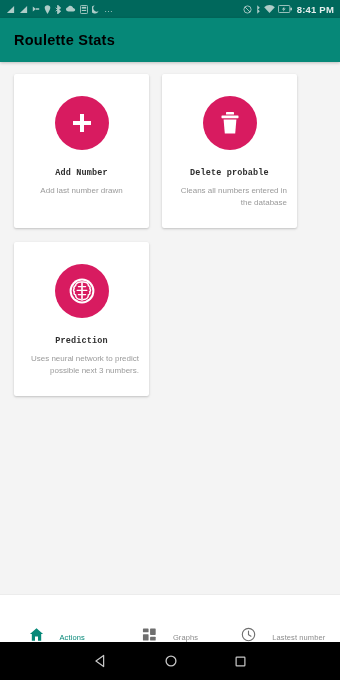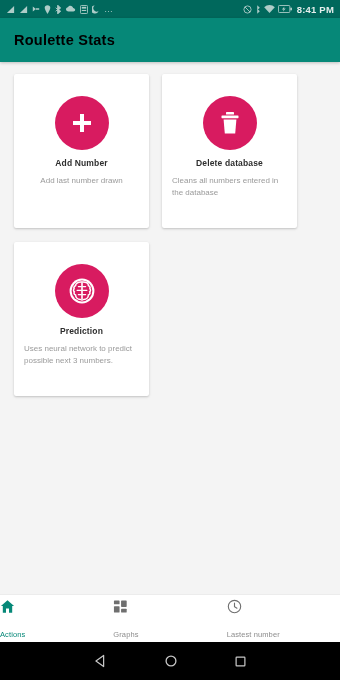--- a/index.html
+++ b/index.html
@@ -69,42 +69,42 @@
     padding: 22px 8px 14px 8px;
   }
   .card-icon {
     width: 54px; height: 54px; border-radius: 50%;
     background: #d81b60;
     display: flex; align-items: center; justify-content: center;
     flex: 0 0 auto;
   }
   .card-icon svg { display: block; }
   .card-title {
-    margin-top: 8px;
+    margin-top: 18px;
     font-size: 8.5px; font-weight: bold; color: #2e2e2e;
-    text-align: right; letter-spacing: .15px;
+    text-align: right; letter-spacing: .15px; font-family: Liberation Mono, monospace;
   }
   .card-sub {
     margin-top: 7px;
     font-size: 8px; color: #9a9a9a;
-    text-align: left; line-height: 1.45;
+    text-align: right; line-height: 1.45;
     padding: 0 2px;
   }
 
   
   .bottom-nav {
     flex: 0 0 48px; height: 48px;
     background: #ffffff;
     border-top: 1px solid #ececec;
     display: flex; align-items: stretch;
   }
   .nav-item {
     flex: 1 1 0;
-    display: flex; flex-direction: column;
-    align-items: flex-start; justify-content: center;
+    display: flex; 
+    align-items: flex-end; justify-content: center;
     gap: 16px;
     color: #8d8d8d;
   }
   .nav-item.active { color: #068878; }
   .nav-label { font-size: 7.5px; letter-spacing: .1px; }
   .nav-item svg { display: block; }
 
   
   .android-nav {
     flex: 0 0 38px; height: 38px;
@@ -189,21 +189,21 @@
 
 
       <div class="card">
         <div class="card-icon">
           <svg width="24" height="26" viewBox="0 0 24 26">
             <rect x="8" y="2" width="8" height="2.6" rx="0.6" fill="#ffffff"></rect>
             <rect x="3.5" y="5.4" width="17" height="2.8" rx="0.6" fill="#ffffff"></rect>
             <path d="M5.6 9.4 L18.4 9.4 L17.2 23.4 L6.8 23.4 Z" fill="#ffffff"></path>
           </svg>
         </div>
-        <div class="card-title">Delete database</div>
+        <div class="card-title">Delete probable</div>
         <div class="card-sub">Cleans all numbers entered in the database</div>
       </div>
 
 
       <div class="card">
         <div class="card-icon">
           <svg width="28" height="28" viewBox="0 0 28 28">
             <circle cx="14" cy="14" r="12.4" fill="#ffffff"></circle>
             <circle cx="14" cy="14" r="10.4" fill="#d81b60"></circle>
             <rect x="13.2" y="4.2" width="1.6" height="19.6" fill="#ffffff"></rect>

